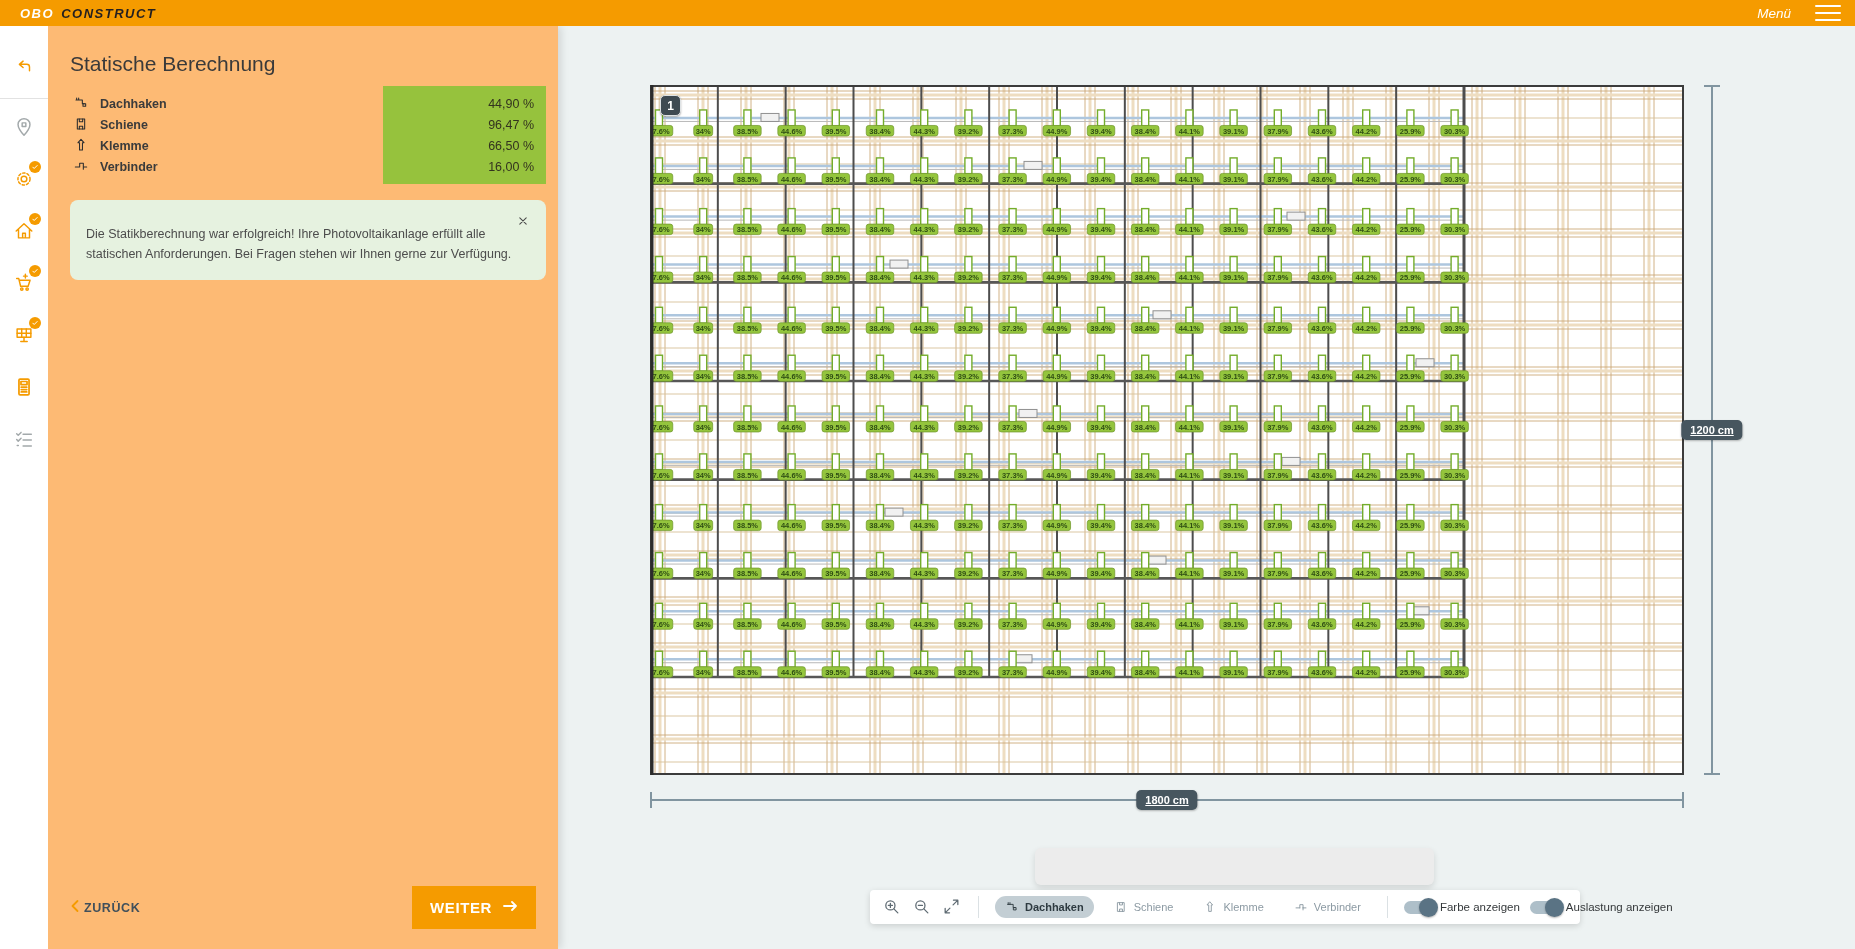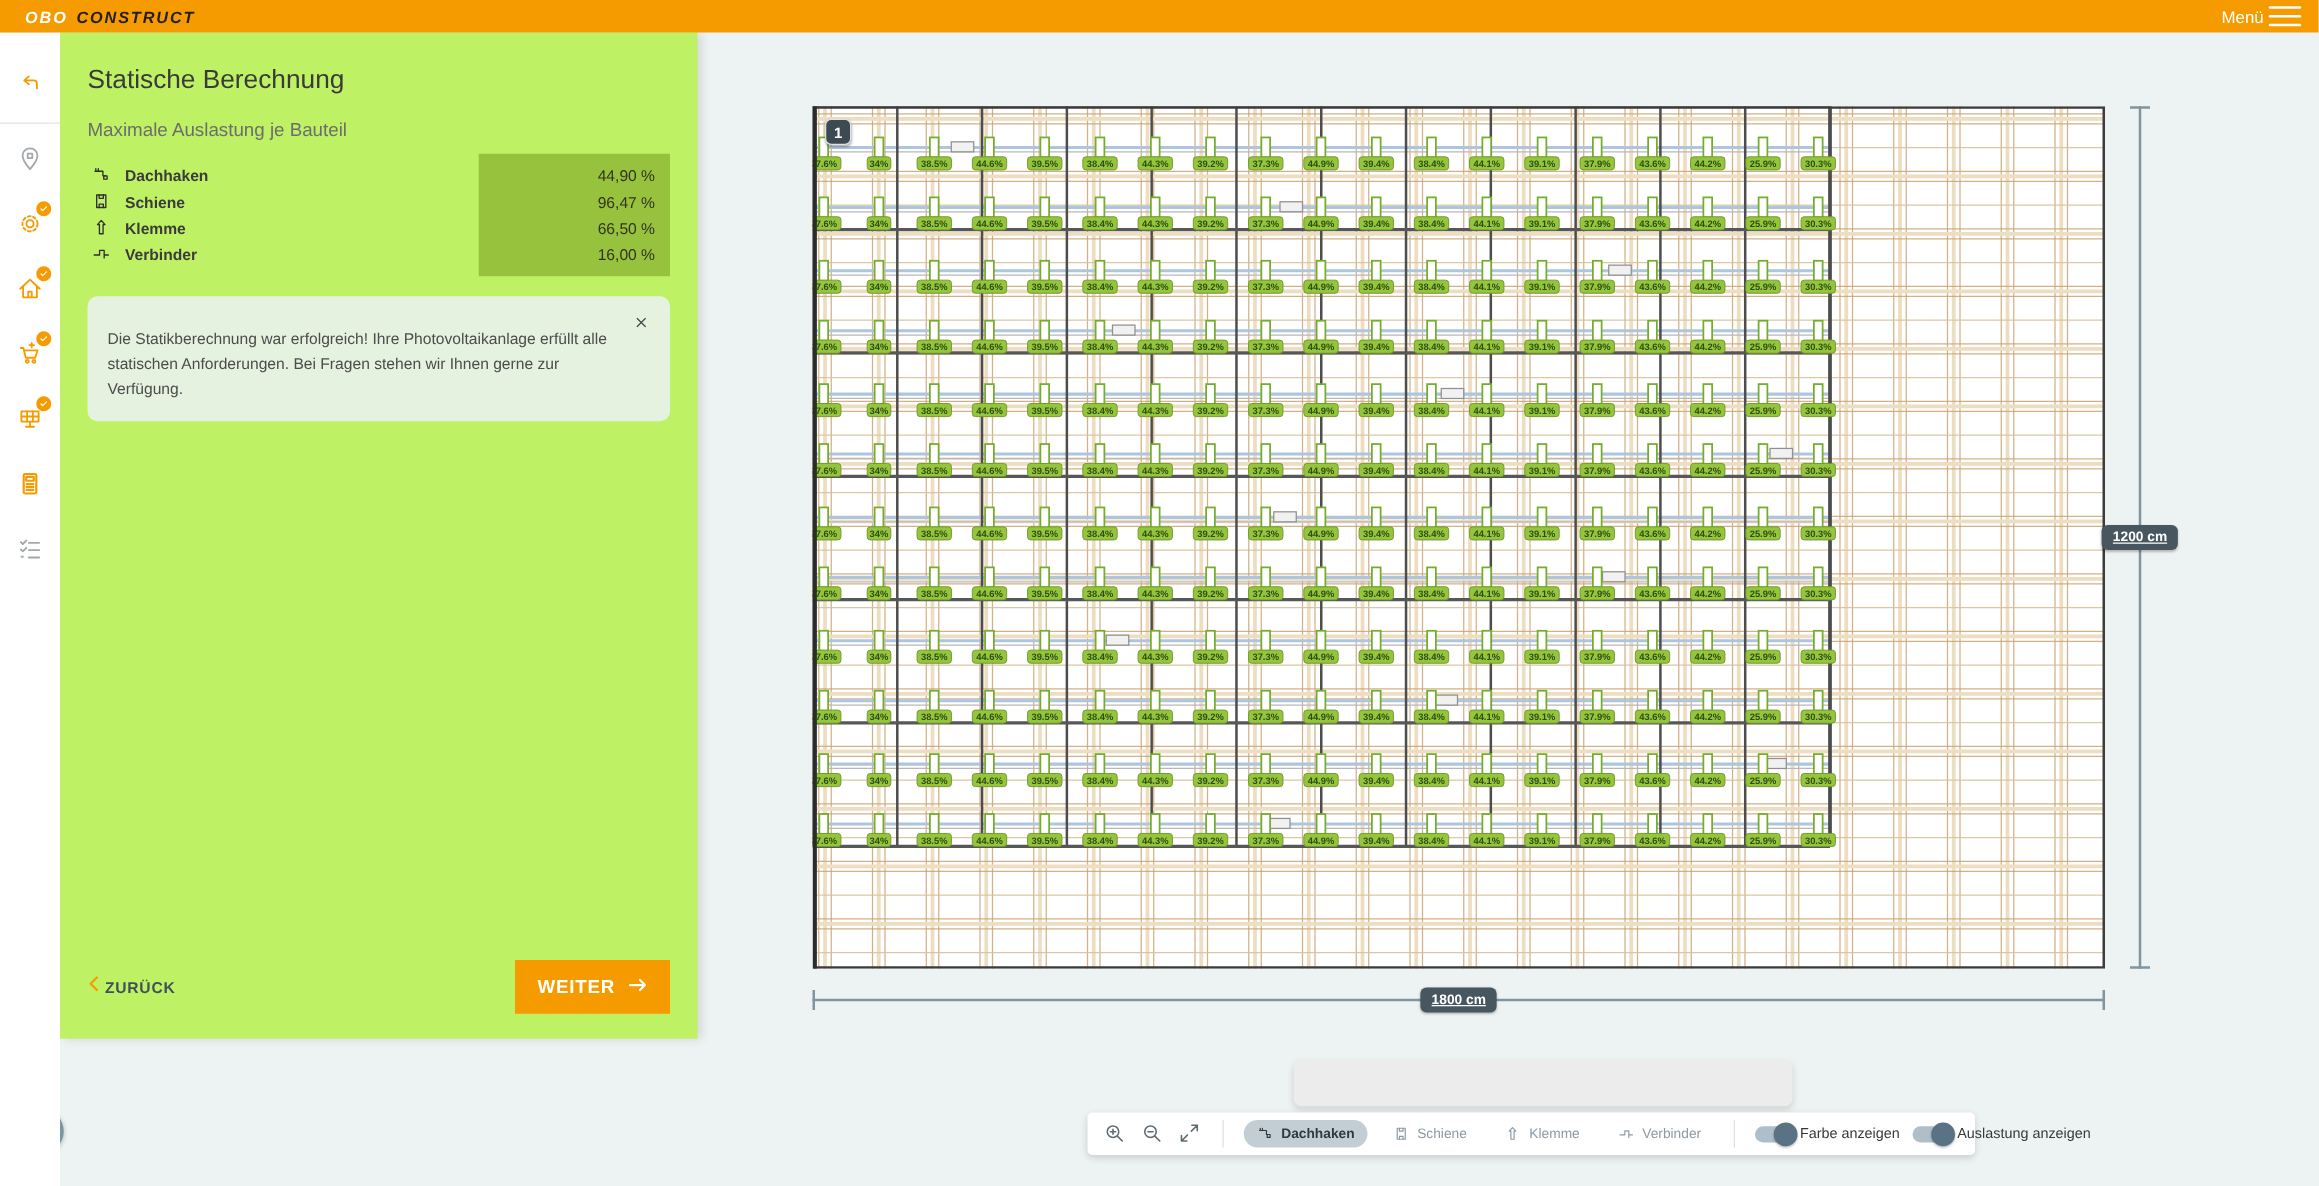--- a/index.html
+++ b/index.html
@@ -6,21 +6,21 @@
   html,body { width:1855px; height:949px; overflow:hidden; background:#edf2f2;
     font-family:"Liberation Sans", sans-serif; }
   .stage { position:relative; width:1855px; height:949px; }
 
   
   .topbar { position:absolute; left:0; top:0; width:1855px; height:26px;
     background:#f59b00; display:flex; align-items:center; padding:0 14px; z-index:50; }
   .brand { display:flex; gap:7px; align-items:center; margin-left:6px;
     font-weight:bold; font-size:13px; letter-spacing:1.5px; font-style:italic; }
   .brand .obo { color:#ffffff; } .brand .construct { color:#231f20; }
-  .topbar-right { margin-left:auto; display:flex; align-items:center; gap:4px; }
+  .topbar-right { margin-left:auto; display:flex; align-items:center; gap:24px;font-style:italic; }
   .menu-label { color:#ffffff; font-size:13.5px; }
   .hamburger { width:26px; display:flex; flex-direction:column; gap:5px; cursor:pointer; }
   .hamburger div { height:2px; background:#ffffff; border-radius:1px; }
 
   
   .iconrail { position:absolute; left:0; top:26px; width:48px; height:923px;
     background:#ffffff; z-index:40; display:flex; flex-direction:column; align-items:center;
     padding-top:16px; }
   .rail-item { position:relative; width:48px; height:52px; display:flex;
     align-items:center; justify-content:center; cursor:pointer; }
@@ -28,23 +28,23 @@
   .rail-divider { width:48px; height:1px; background:#e2e2e2; margin:4px 0 2px 0; }
   .badge-check { position:absolute; top:8px; right:7px; width:12px; height:12px;
     border-radius:50%; background:#f59b00; display:flex; align-items:center; justify-content:center; }
   .badge-check svg { width:8px; height:8px; }
   .close-fab { position:absolute; left:15px; top:887px; width:36px; height:36px;
     border-radius:50%; background:#7b96a3; display:flex; align-items:center;
     justify-content:center; cursor:pointer; box-shadow:0 1px 4px rgba(0,0,0,.25); }
   .close-fab svg { width:16px; height:16px; }
 
   
-  .panel { position:absolute; left:48px; top:26px; width:510px; height:805px;
-    background:#bef264; z-index:30; box-shadow:3px 0 8px rgba(0,0,0,.12);
-    padding:26px 22px 0 22px; }
+  .panel { position:absolute; left:48px; top:26px; width:510px; height:923px;
+    background:#fdba74; z-index:30; box-shadow:3px 0 8px rgba(0,0,0,.12);
+    padding:26px 12px 0 22px; }
   .panel-title { font-size:21px; font-weight:400; color:#3a3a3a; }
   .panel-subtitle { margin-top:20px; font-size:15px; color:#6d6d6d; }
   .comp-table { position:relative; margin-top:10px; padding:7px 0; }
   .comp-green { position:absolute; top:0; bottom:0; left:313px; right:0; background:#96c23d; }
   .comp-row { position:relative; display:flex; align-items:center; height:21px; }
   .comp-row .c-icon { width:17px; height:17px; margin:0 10px 0 3px; color:#2e2e2e; }
   .comp-row .c-icon svg { width:16px; height:16px; }
   .comp-label { font-size:12.5px; font-weight:bold; color:#3b3b3b; }
   .comp-value { margin-left:auto; font-size:12.5px; color:#33331f; padding-right:12px; }
   .alert { margin-top:16px; background:#e6f2e0; border-radius:8px; padding:14px 16px 16px 16px;
@@ -206,21 +206,20 @@
       </div>
     </nav>
   <div class="close-fab">
     <span id="fab-x"><svg viewBox="0 0 24 24" width="16" height="16" fill="none" stroke="currentColor" stroke-width="1.6" stroke-linecap="round" stroke-linejoin="round" style="color: rgb(255, 255, 255); stroke-width: 2;">
           <path d="M6.5 6.5 L17.5 17.5 M17.5 6.5 L6.5 17.5"></path>
         </svg></span>
   </div>
 
   <section class="panel">
     <h1 class="panel-title">Statische Berechnung</h1>
-    <div class="panel-subtitle">Maximale Auslastung je Bauteil</div>
 
     <div class="comp-table" id="comp-table">
       <div class="comp-green"></div>
     <div class="comp-row">
           <span class="c-icon"><svg viewBox="0 0 24 24" width="16" height="16" fill="none" stroke="currentColor" stroke-width="1.6" stroke-linecap="round" stroke-linejoin="round">
               <path d="M4.5 7.5 H14 V13 H17 M5.5 4.5 v3 M8.5 4.5 v3"></path>
               <rect x="15" y="13" width="4" height="4"></rect>
             </svg></span>
           <span class="comp-label">Dachhaken</span>
           <span class="comp-value">44,90 %</span>

